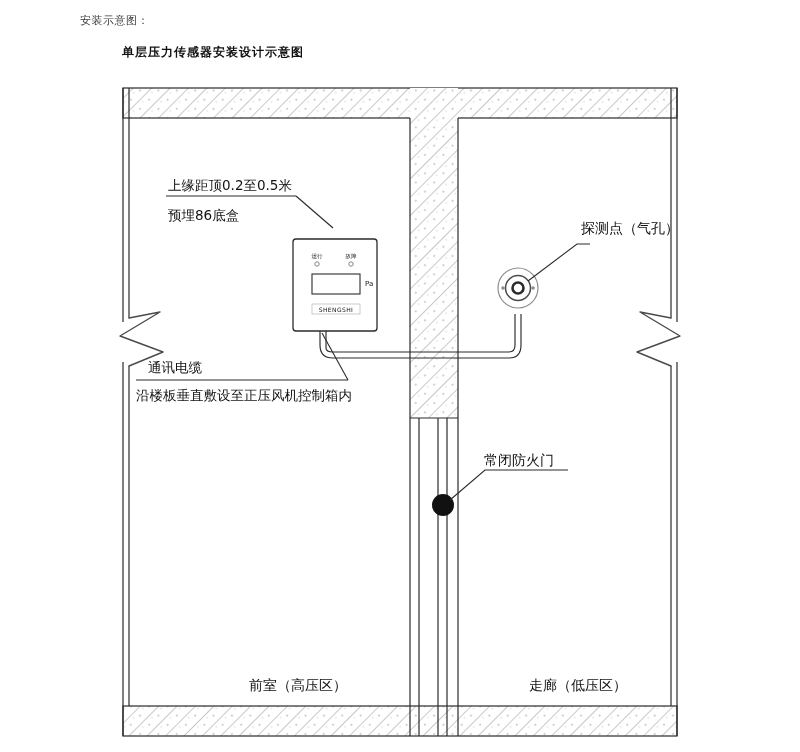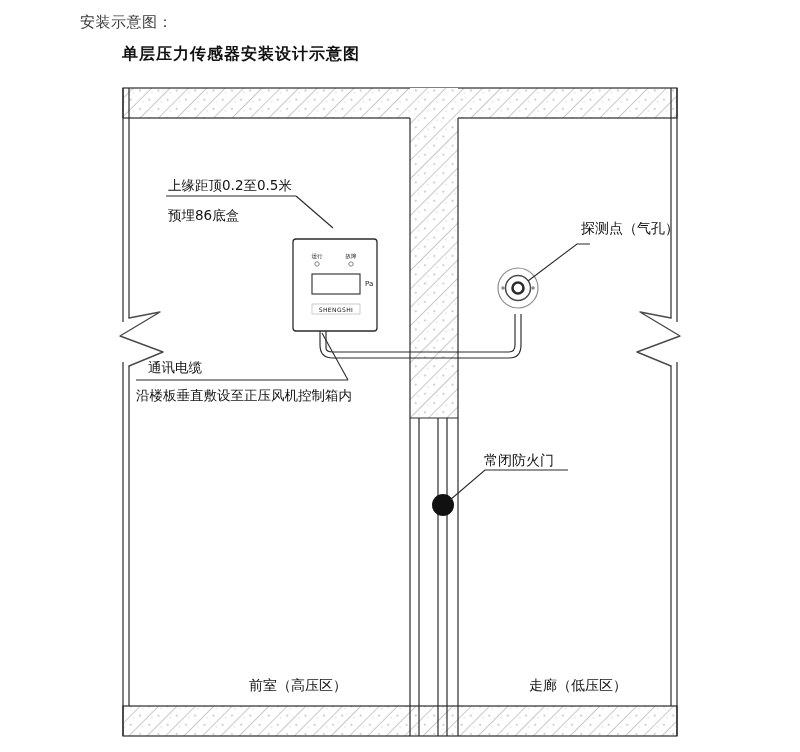--- a/index.html
+++ b/index.html
@@ -19,30 +19,30 @@
   .page {
     position: absolute;
     left: 0; top: 0;
     width: 800px;
     height: 752px;
   }
   #caption-label {
     position: absolute;
     left: 80px;
     top: 13px;
-    font-size: 15px;
+    font-size: 11px;
     letter-spacing: 0.5px;
     color: #3a3a3a;
     white-space: nowrap;
   }
   #diagram-title {
     position: absolute;
     left: 122px;
     top: 44px;
-    font-size: 16px;
+    font-size: 12px;
     font-weight: bold;
     letter-spacing: 1px;
     color: #111111;
     white-space: nowrap;
   }
   #drawing-svg {
     position: absolute;
     left: 0;
     top: 0;
   }

